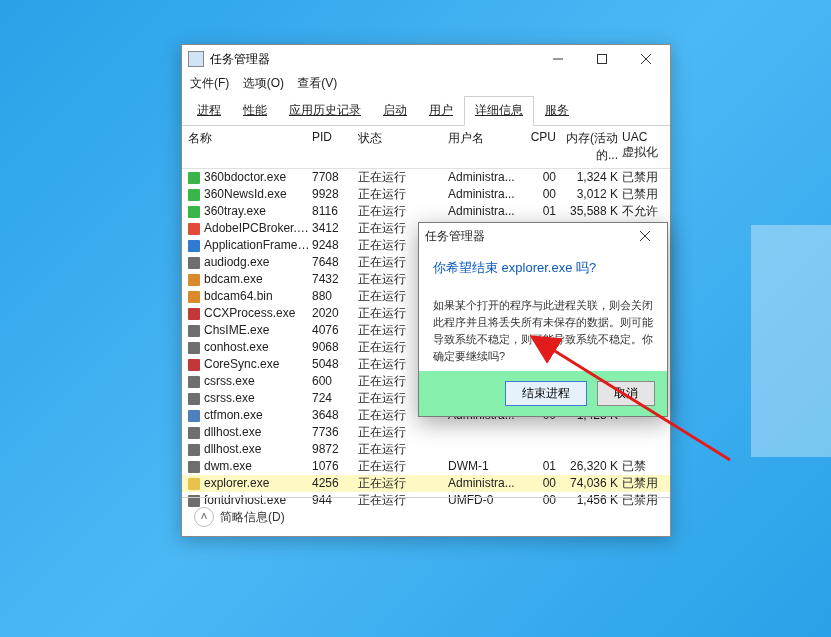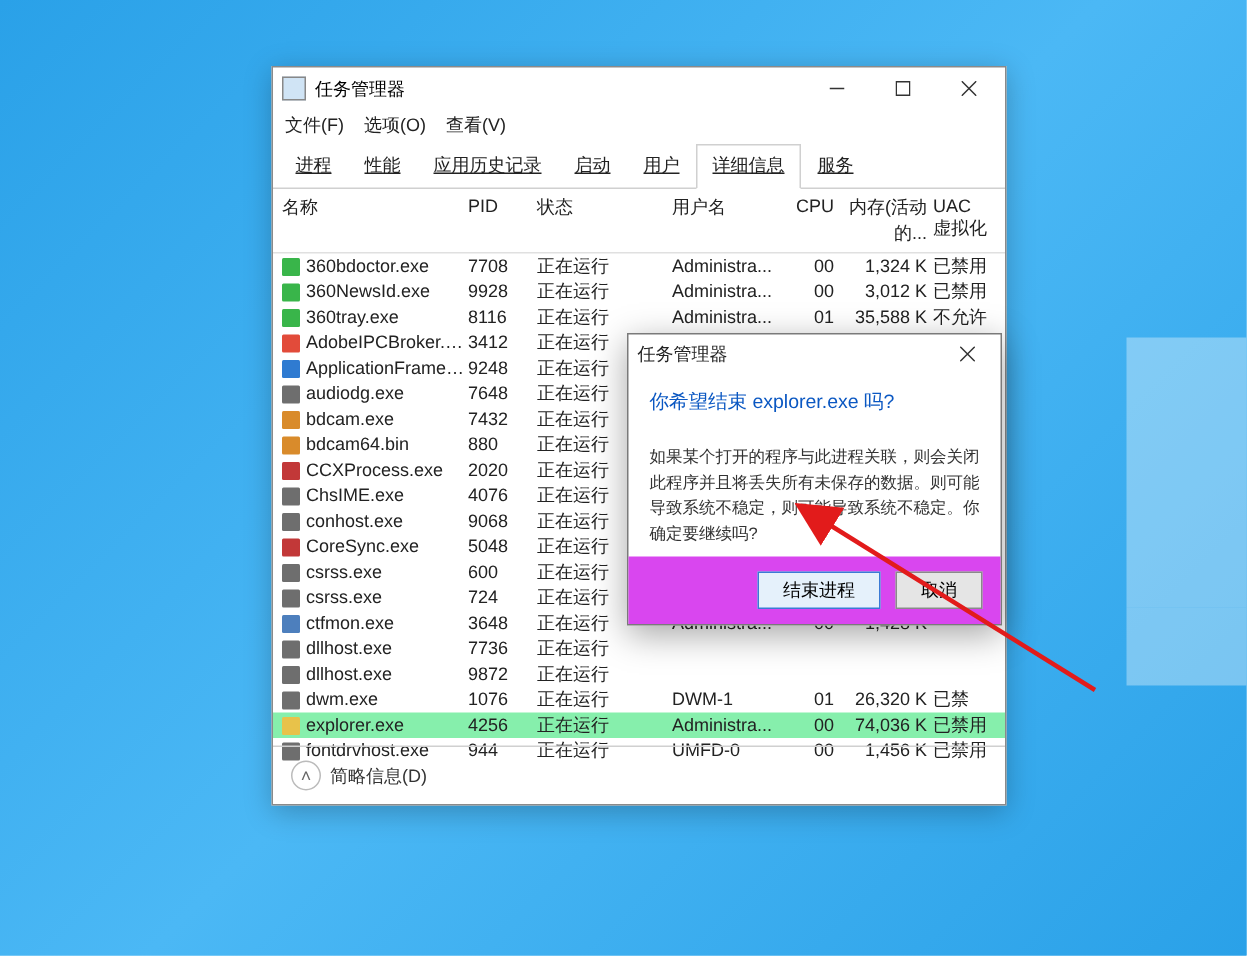--- a/index.html
+++ b/index.html
@@ -26,36 +26,36 @@
 .c-name{width:124px;}
 .c-pid{width:46px;text-align:left;}
 .c-stat{width:90px;}
 .c-user{width:76px;}
 .c-cpu{width:32px;text-align:right;padding-right:6px;}
 .c-mem{width:56px;text-align:right;padding-right:4px;}
 .c-uac{width:40px;}
 .gbody{overflow:hidden;}
 .row{display:flex;padding:1px 0 1px 6px;align-items:center;height:15px;line-height:15px;color:#222;}
 .row .ico{width:12px;height:12px;margin-right:4px;flex:0 0 12px;border-radius:1px;}
-.row.selected{background:#86efac;align-items:flex-end;}
+.row.selected{background:#fef9c3;align-items:flex-end;}
 .row .c-name{display:flex;align-items:center;}
 .row .nm{white-space:nowrap;overflow:hidden;text-overflow:ellipsis;width:108px;display:inline-block;}
 .footer{position:absolute;left:0;right:0;bottom:0;height:38px;border-top:1px solid #d0d0d0;display:flex;align-items:center;justify-content:space-between;padding:0 12px;}
 .fewer{display:flex;align-items:center;gap:6px;color:#333;}
 .fewer .chev{width:18px;height:18px;border:1px solid #bbb;border-radius:10px;display:flex;align-items:center;justify-content:center;color:#666;}
 .endtask{border:1px solid #9a9a9a;background:#e9e9e9;padding:4px 14px;}
 
 .dialog{position:absolute;left:418px;top:222px;width:248px;background:#fff;border:1px solid #7a7a7a;box-shadow:0 6px 22px rgba(0,0,0,0.35);}
 .dtitle{display:flex;align-items:center;height:26px;padding:0 6px;}
 .dtitle .dt{flex:1;font-size:12px;color:#222;}
 .dtitle .dclose{width:32px;height:26px;display:flex;align-items:center;justify-content:center;color:#333;}
 .dbody{padding:10px 14px 6px 14px;}
 .dhead{color:#0a57c2;font-size:13px;margin-bottom:20px;}
 .dtext{color:#333;font-size:11px;line-height:1.55;}
-.dbtns{background:#d946ef;padding:10px 12px;display:flex;justify-content:flex-end;gap:10px;}
+.dbtns{background:#86efac;padding:10px 12px;display:flex;justify-content:flex-end;gap:10px;}
 .dbtn{border:1px solid #8a8a8a;background:#e5e5e5;padding:3px 16px;font-size:12px;}
 .dbtn.primary{border:1px solid #3a7bd5;background:#e5f1fb;}
 
 .arrow{position:absolute;pointer-events:none;}
 </style>
 </head>
 <body>
 
 <div class="desktop">
   <div class="light-panel lp1"></div>

